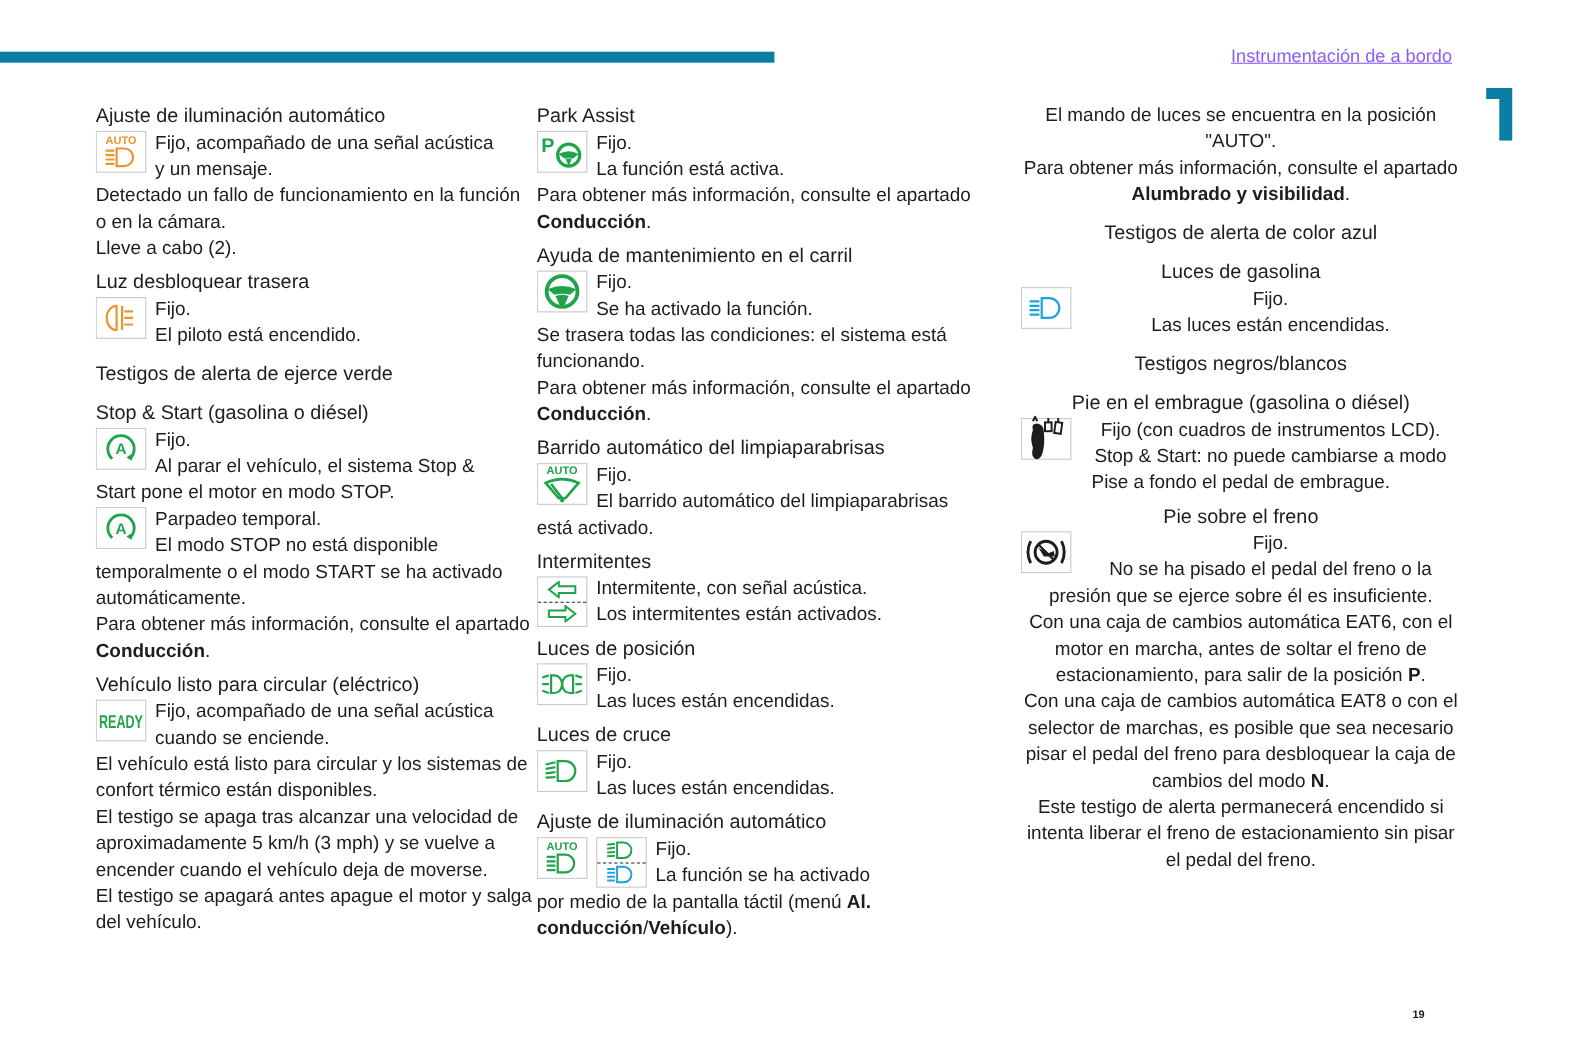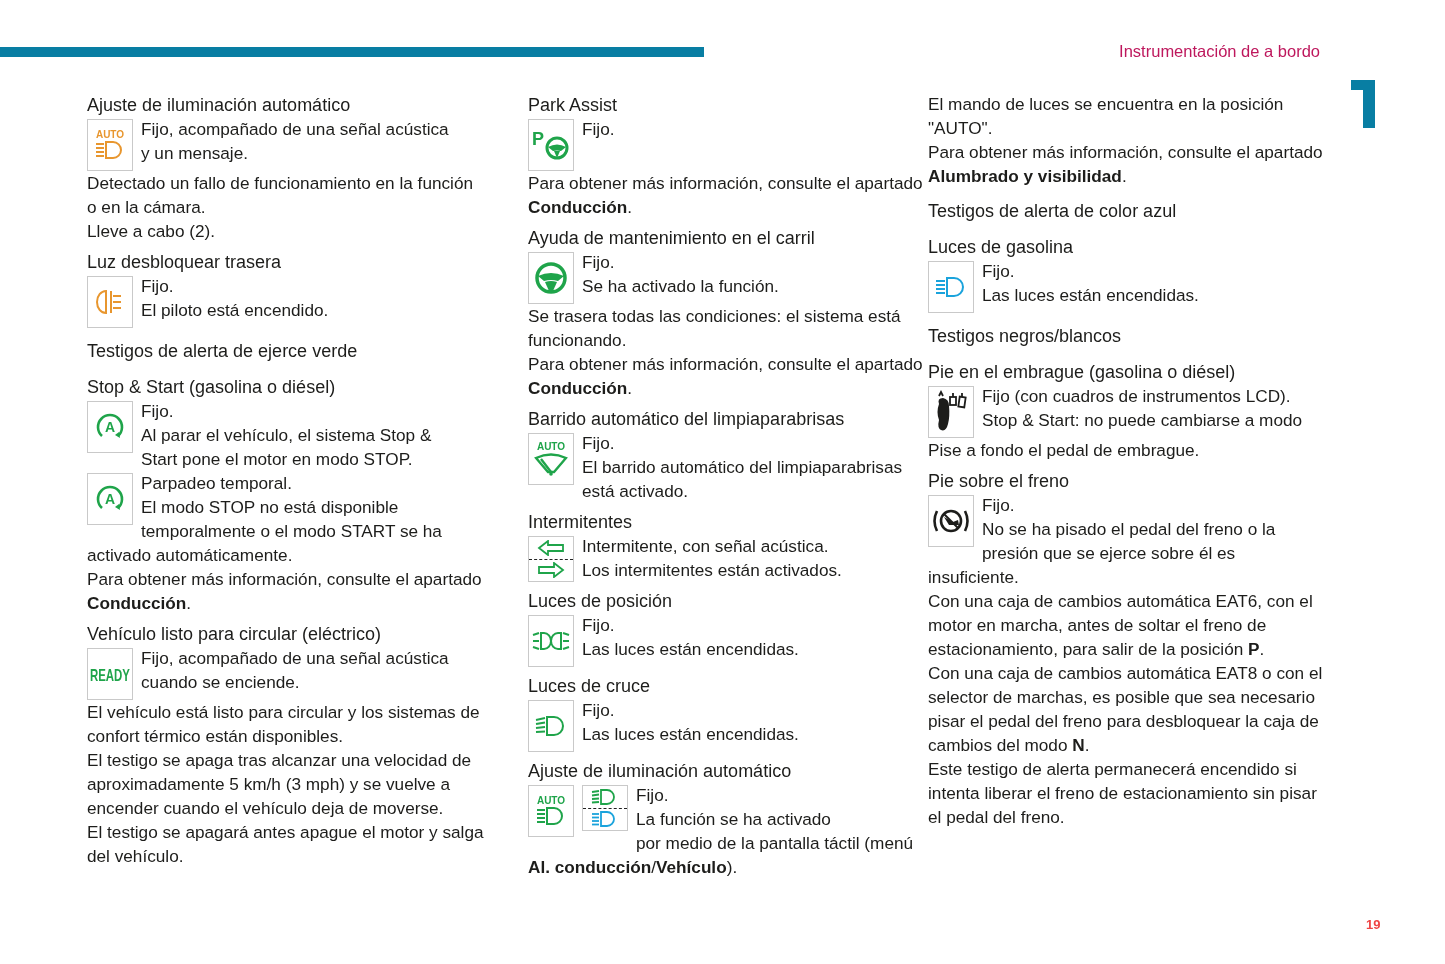--- a/index.html
+++ b/index.html
@@ -1,30 +1,30 @@
 <!DOCTYPE html>
 <html><head>
 <meta charset="utf-8">
 <style>
   html, body { margin:0; padding:0; background:#ffffff; }
   body { width:1445px; height:964px; position:relative; overflow:hidden;
          font-family:"Liberation Sans", sans-serif; color:#1d1d1b; }
   .topbar { position:absolute; left:0; top:47px; width:704px; height:10px; background:#087ea3; }
-  .running-head { position:absolute; right:125px; top:42px; font-size:16.5px; color:#be185d; }
+  .running-head { position:absolute; right:125px; top:42px; font-size:16.5px; color:#8b5cf6;text-decoration:underline; }
   .chapter-num { position:absolute; left:1351px; top:80px; width:24px; height:48px; }
-  .page-num { position:absolute; left:1366px; top:917px; font-size:13px; font-weight:bold; color:#ef4444; }
+  .page-num { position:absolute; left:1284px; top:917px; font-size:10px; font-weight:bold; color:#0f172a; }
   .col { position:absolute; top:92px; width:400px; font-size:17.2px; line-height:24px; }
-  .col1 { left:87px; } .col2 { left:528px; width:400px; } .col3 { left:928px; width:400px; }
+  .col1 { left:87px; } .col2 { left:488px; width:400px; } .col3 { left:928px; width:400px;text-align:center; }
   h3 { margin:0; font-size:18px; font-weight:normal; line-height:24px; padding-top:1px; }
   h3.group { margin-top:4px; margin-bottom:11px; }
   .gap { height:6px; }
   p { margin:0; }
   b { font-weight:bold; }
   .entry { overflow:hidden; }
-  .iconbox { float:left; width:46px; height:52px; border:1px solid #c9c9c9; margin:2px 8px 0 0;
+  .iconbox { float:left; width:46px; height:38px; border:1px solid #c9c9c9; margin:2px 8px 0 0;
              display:flex; align-items:center; justify-content:center; box-sizing:border-box; background:#fff; }
   .iconpair { float:left; display:flex; margin:2px 8px 0 0; gap:8px; }
   .stack { display:flex; flex-direction:column; width:46px; height:46px; border:1px solid #c9c9c9; box-sizing:border-box; }
   .stack > div { flex:1; display:flex; align-items:center; justify-content:center; }
   .stack > div:first-child { border-bottom:1.5px dashed #222; }
   .iconpair .iconbox { margin:0; }
   svg { display:block; }
 </style>
 </head>
 <body>
@@ -127,20 +127,21 @@
   <div class="entry">
     <div class="iconbox">
       <svg width="40" height="36" viewBox="0 0 40 36">
         <text x="1" y="18" font-size="18" font-weight="bold" fill="#1fa44a" font-family="Liberation Sans, sans-serif">P</text>
         <circle cx="26" cy="21" r="10" stroke="#1fa44a" stroke-width="3" fill="none"></circle>
         <path d="M17 20 Q26 15 35 20 L30 24 Q26 23 22 24 Z" fill="#1fa44a"></path>
         <path d="M23 24 L26 31 L29 24 Z" fill="#1fa44a"></path>
       </svg>
     </div>
     <p>Fijo.</p>
+    <p>La función está activa.</p>
   </div>
   <p><span>Para obtener más información, consulte el apartado </span><b>Conducción</b><span>.</span></p>
   <div class="gap"></div>
 
   <h3>Ayuda de mantenimiento en el carril</h3>
   <div class="entry">
     <div class="iconbox">
       <svg width="34" height="34" viewBox="0 0 34 34">
         <circle cx="17" cy="17" r="14" stroke="#1fa44a" stroke-width="3.5" fill="none"></circle>
         <path d="M4 15 Q17 9 30 15 L24 20 Q17 18 10 20 Z" fill="#1fa44a"></path>

